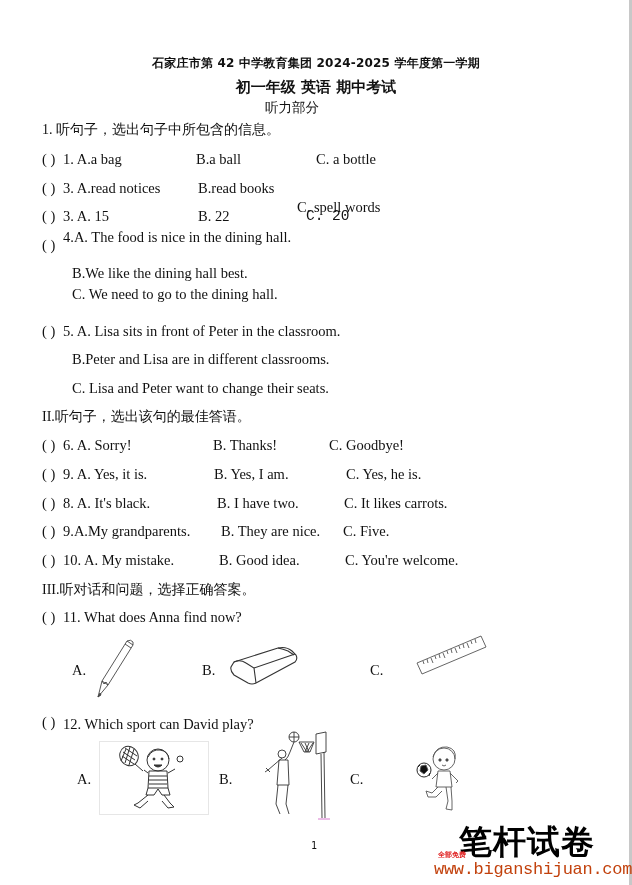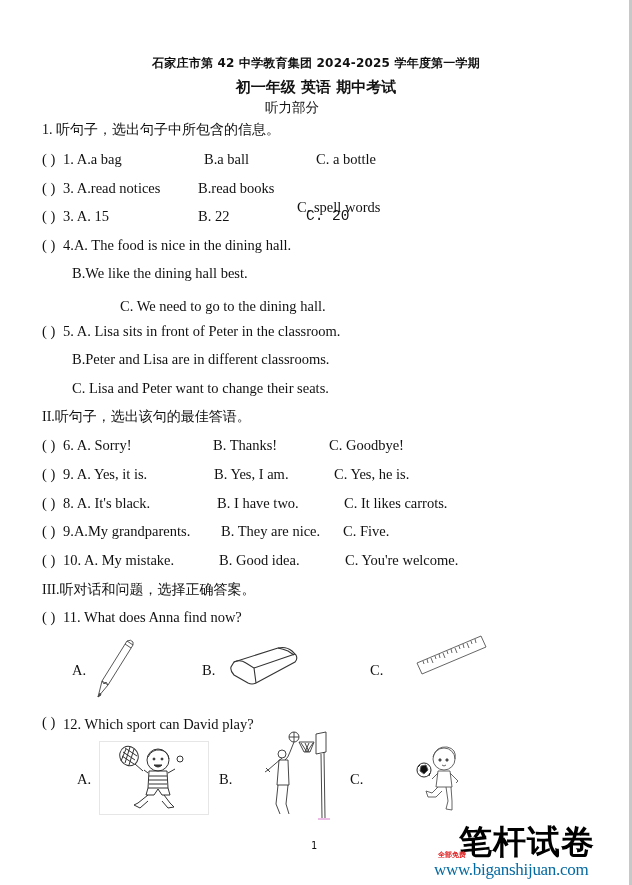--- a/index.html
+++ b/index.html
@@ -50,61 +50,61 @@
     .wm-cn {
       left: 459px; top: 820px; font-size: 33px; font-weight: bold;
       font-family: "DejaVu Sans", sans-serif; letter-spacing: 1px; color: #000;
     }
     .wm-free {
       left: 438px; top: 850px; font-size: 7px; font-weight: bold; color: #e02020;
       font-family: "DejaVu Sans", sans-serif;
     }
     .wm-url {
       left: 434px; top: 860px; font-size: 17px;
-      font-family: Liberation Serif, serif; color: #0369a1;
+      font-family: Liberation Mono, monospace; color: #c2410c;
       letter-spacing: -0.3px;
     }
   </style>
 </head>
 <body>
 
 <div class="right-strip"></div>
 
 <div class="abs title1">石家庄市第 42 中学教育集团 2024-2025 学年度第一学期</div>
 <div class="abs title2">初一年级  英语  期中考试</div>
 <div class="abs title3">听力部分</div>
 
 <div class="abs section-head" style="top:121px;">1. 听句子，选出句子中所包含的信息。</div>
 
 <div>
   <span class="abs line paren" style="top:151px;">(    )</span>
   <span class="abs line qtext" style="top:151px;">1. A.a bag</span>
-  <span class="abs line" style="left:204px; top:151px;text-align:right;">B.a ball</span>
+  <span class="abs line" style="left:196px; top:151px;text-align:right;">B.a ball</span>
   <span class="abs line" style="left:293px; top:151px;margin-left:23px;">C. a bottle</span>
 </div>
 
 <div>
   <span class="abs line paren" style="top:180px;">(    )</span>
   <span class="abs line qtext" style="top:180px;">3. A.read notices</span>
   <span class="abs line" style="left:198px; top:180px;">B.read books</span>
   <span class="abs line" style="left:297px; top:180px;margin-top:19px;">C. spell words</span>
 </div>
 
 <div>
   <span class="abs line paren" style="top:208px;">(    )</span>
   <span class="abs line qtext" style="top:208px;">3. A. 15</span>
   <span class="abs line" style="left:198px; top:208px;">B. 22</span>
   <span class="abs line" style="left:306px; top:208px;font-family:Liberation Mono, monospace;">C. 20</span>
 </div>
 
 <div>
   <span class="abs line paren" style="top:237px;">(    )</span>
-  <span class="abs line qtext" style="top:237px;text-align:right;">4.A. The food is nice in the dining hall.</span>
+  <span class="abs line qtext" style="top:229px;text-align:right;">4.A. The food is nice in the dining hall.</span>
   <span class="abs line indent" style="top:265px;">B.We like the dining hall best.</span>
-  <span class="abs line indent" style="top:298px;margin-left:48px;">C. We need to go to the dining hall.</span>
+  <span class="abs line indent" style="top:286px;">C. We need to go to the dining hall.</span>
 </div>
 
 <div>
   <span class="abs line paren" style="top:323px;">(    )</span>
   <span class="abs line qtext" style="top:323px;">5. A. Lisa sits in front of Peter in the classroom.</span>
   <span class="abs line indent" style="top:351px;">B.Peter and Lisa are in different classrooms.</span>
   <span class="abs line indent" style="top:380px;">C. Lisa and Peter want to change their seats.</span>
 </div>
 
 <div class="abs section-head" style="top:408px;">II.听句子，选出该句的最佳答语。</div>
@@ -113,21 +113,21 @@
   <span class="abs line paren" style="top:437px;">(    )</span>
   <span class="abs line qtext" style="top:437px;">6. A. Sorry!</span>
   <span class="abs line" style="left:213px; top:437px;">B. Thanks!</span>
   <span class="abs line" style="left:329px; top:437px;">C. Goodbye!</span>
 </div>
 
 <div>
   <span class="abs line paren" style="top:466px;">(    )</span>
   <span class="abs line qtext" style="top:466px;">9. A. Yes, it is.</span>
   <span class="abs line" style="left:214px; top:466px;font-family:Liberation Serif, serif;">B. Yes, I am.</span>
-  <span class="abs line" style="left:334px; top:466px;">C. Yes, he is.</span>
+  <span class="abs line" style="left:346px; top:466px;">C. Yes, he is.</span>
 </div>
 
 <div>
   <span class="abs line paren" style="top:495px;">(    )</span>
   <span class="abs line qtext" style="top:495px;">8. A. It's black.</span>
   <span class="abs line" style="left:217px; top:495px;">B. I have two.</span>
   <span class="abs line" style="left:344px; top:495px;">C. It likes carrots.</span>
 </div>
 
 <div>

